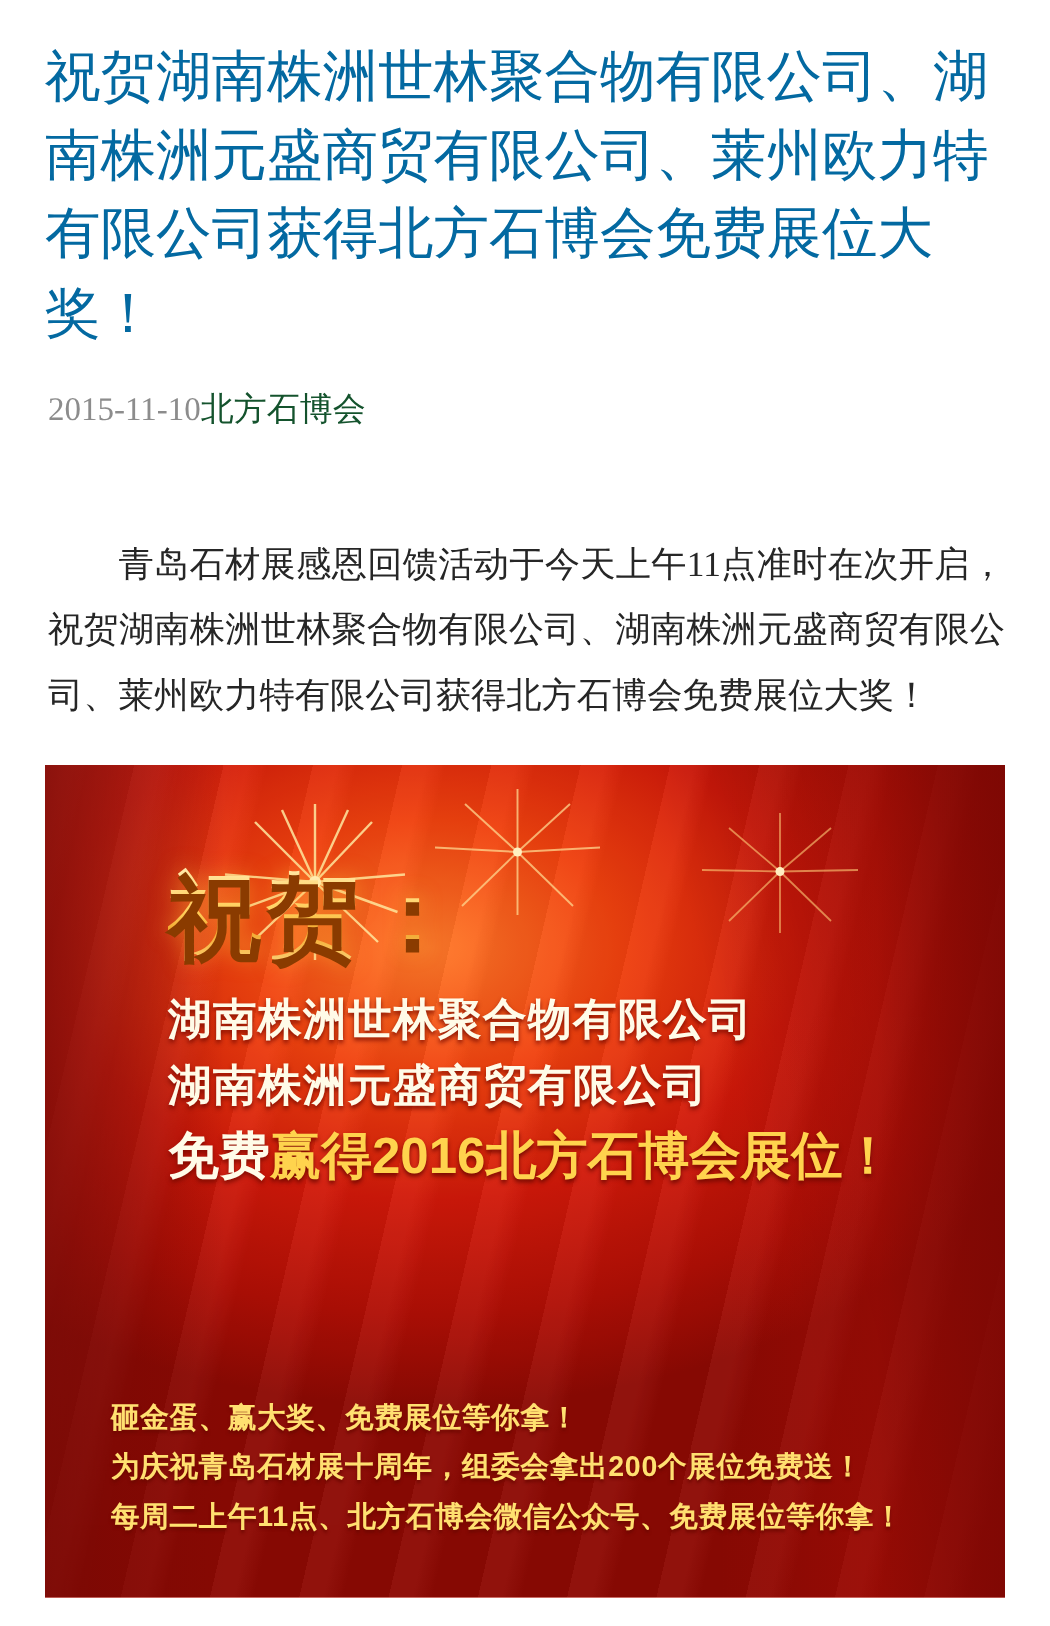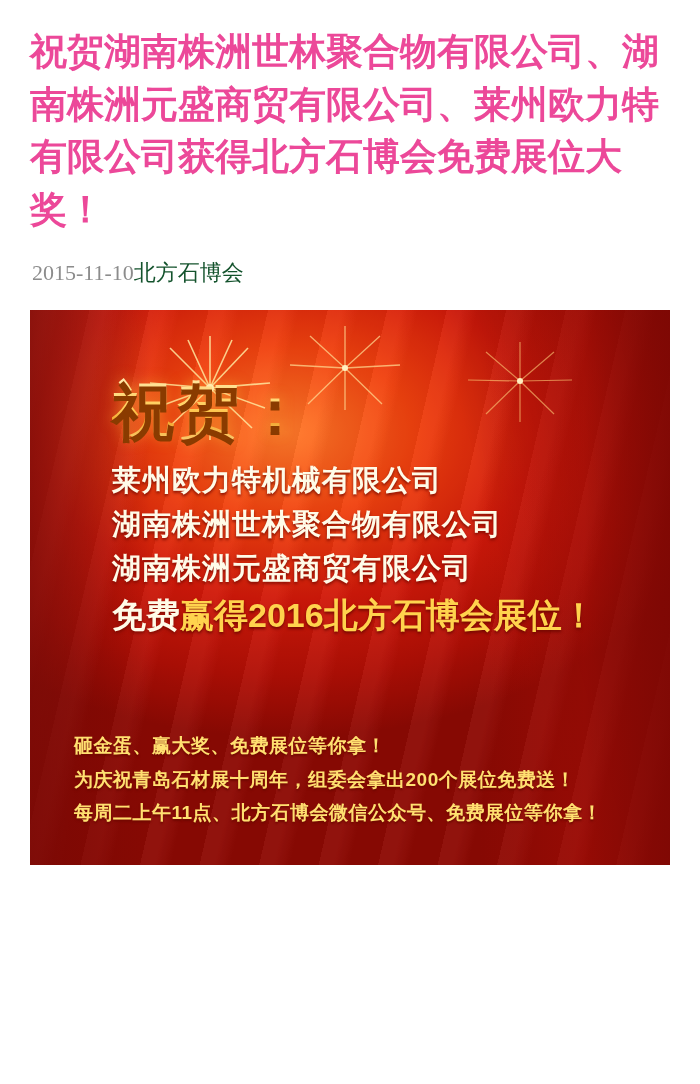--- a/index.html
+++ b/index.html
@@ -18,22 +18,22 @@
     width: 700px;
     height: 1084px;
     position: relative;
     background: #ffffff;
   }
   .article-title {
     margin: 0;
     padding: 26px 30px 0 30px;
     font-size: 37px;
     line-height: 1.42;
-    font-weight: bold;
-    color: #ec4899;
+    font-weight: normal;
+    color: #0369a1;
     letter-spacing: 0px;
     font-family: "Liberation Serif", "DejaVu Serif", serif;
   }
   .meta-row {
     padding: 22px 30px 0 32px;
     display: flex;
     align-items: baseline;
     font-size: 22px;
   }
   .meta-date {
@@ -157,20 +157,21 @@
 
 <div class="page">
 
   <h1 class="article-title">祝贺湖南株洲世林聚合物有限公司、湖南株洲元盛商贸有限公司、莱州欧力特有限公司获得北方石博会免费展位大奖！</h1>
 
   <div class="meta-row">
     <span class="meta-date">2015-11-10</span>
     <span class="meta-source">北方石博会</span>
   </div>
 
+  <p class="article-body">青岛石材展感恩回馈活动于今天上午11点准时在次开启，祝贺湖南株洲世林聚合物有限公司、湖南株洲元盛商贸有限公司、莱州欧力特有限公司获得北方石博会免费展位大奖！</p>
 
   <div class="poster-wrap">
     <div class="poster-bg"></div>
     <div class="drape"></div>
     <div class="drape-left"></div>
     <div class="drape-right"></div>
 
     <svg class="firework" style="left:90px; top:18px;" width="180" height="120" viewBox="0 0 180 120">
       <g stroke="#ffe8a0" stroke-width="1.6" opacity="0.85">
         <line x1="90" y1="60" x2="90" y2="8"></line>
@@ -214,21 +215,20 @@
         <line x1="60" y1="45" x2="8" y2="44"></line>
         <line x1="60" y1="45" x2="26" y2="16"></line>
       </g>
       <circle cx="60" cy="45" r="3" fill="#ffeec0"></circle>
     </svg>
 
     <div class="poster-content">
       <div class="poster-head">祝贺：</div>
 
       <div class="poster-lines">
-        <div class="poster-line">莱州欧力特机械有限公司</div>
         <div class="poster-line">湖南株洲世林聚合物有限公司</div>
         <div class="poster-line">湖南株洲元盛商贸有限公司</div>
         <div class="poster-line highlight">
           <span>免费</span><span class="gold">赢得2016北方石博会展位！</span>
         </div>
       </div>
 
       <div class="poster-foot">
         <div class="poster-foot-line">砸金蛋、赢大奖、免费展位等你拿！</div>
         <div class="poster-foot-line">为庆祝青岛石材展十周年，组委会拿出200个展位免费送！</div>

